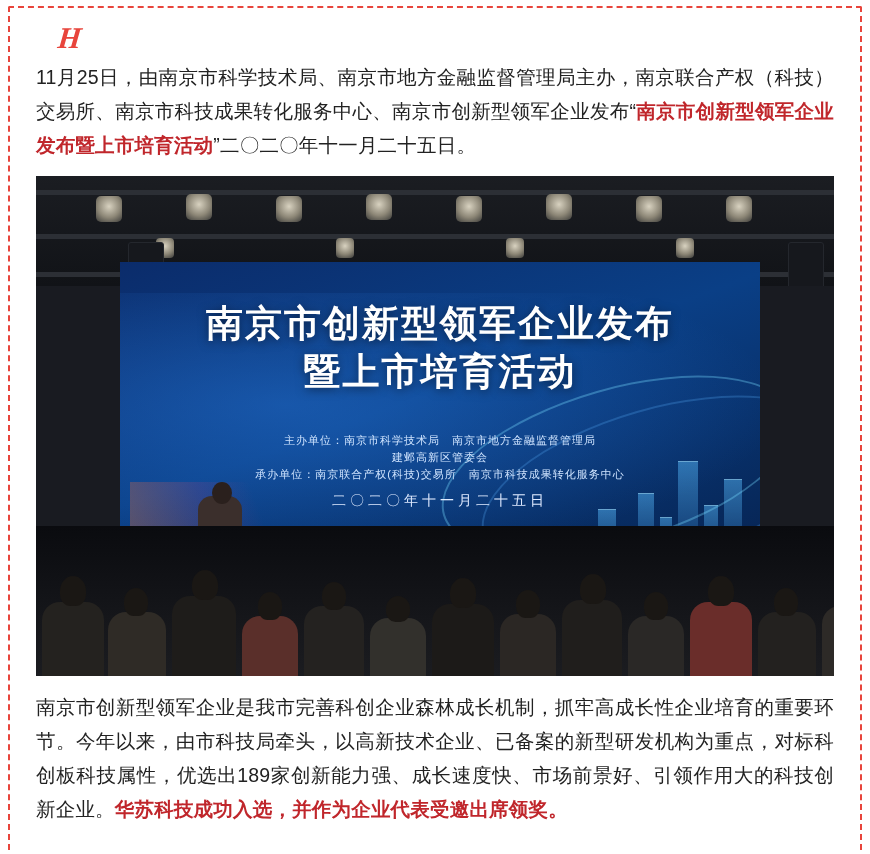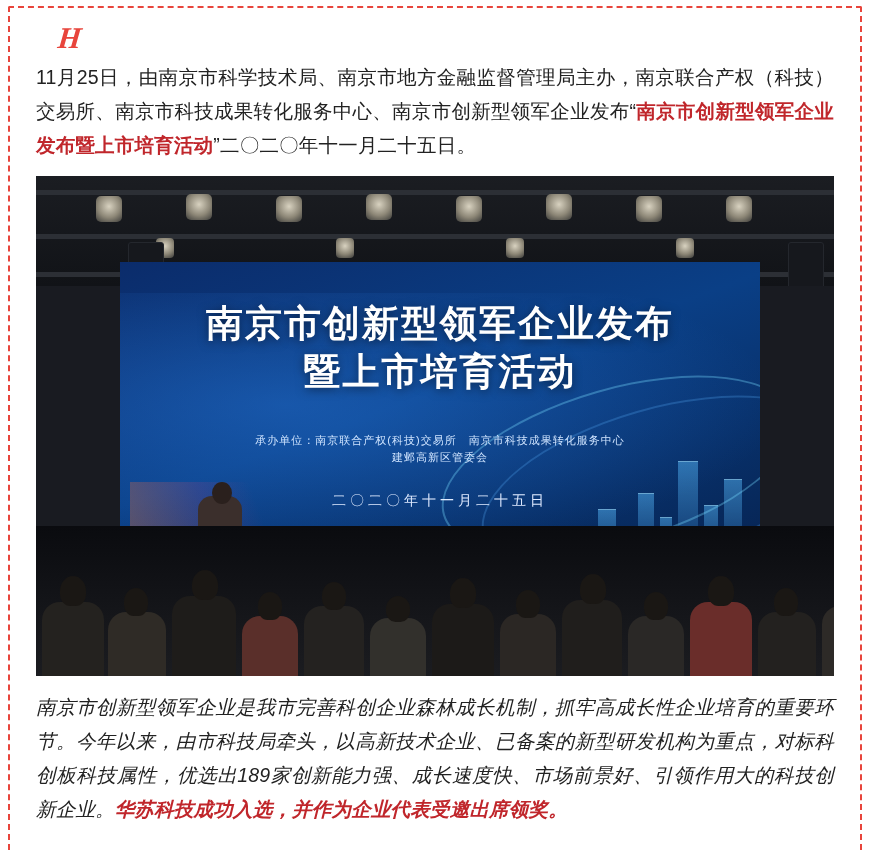--- a/index.html
+++ b/index.html
@@ -63,21 +63,20 @@
     text-align: justify;
     letter-spacing: 0.2px;
     margin: 0;
     font-family: "Liberation Sans", sans-serif;
   }
   .para.top {
     padding: 6px 0 10px 0;
   }
   .para.bottom {
     padding: 14px 0 10px 0;
-    font-style: italic;
   }
   .hl {
     color: #c0262b;
     font-weight: bold;
   }
 
   .photo-wrap {
     width: 100%;
     margin: 4px 0 0 0;
     line-height: 0;
@@ -333,22 +332,23 @@
           <div class="swoosh"></div>
           <div class="swoosh b"></div>
           <div class="light-ray"></div>
 
           <div class="screen-title">
             <span>南京市创新型领军企业发布</span>
             <span class="l2">暨上市培育活动</span>
           </div>
 
           <div class="screen-org">
+            <div>主办单位：南京市科学技术局　南京市地方金融监督管理局</div>
+            <div>建邺高新区管委会</div>
             <div>承办单位：南京联合产权(科技)交易所　南京市科技成果转化服务中心</div>
-            <div>建邺高新区管委会</div>
           </div>
 
           <div class="screen-date">二〇二〇年十一月二十五日</div>
         </div>
 
         <div class="stage"></div>
         <div class="speaker-person"></div>
         <div class="speaker-head"></div>
         <div class="podium"></div>
 

